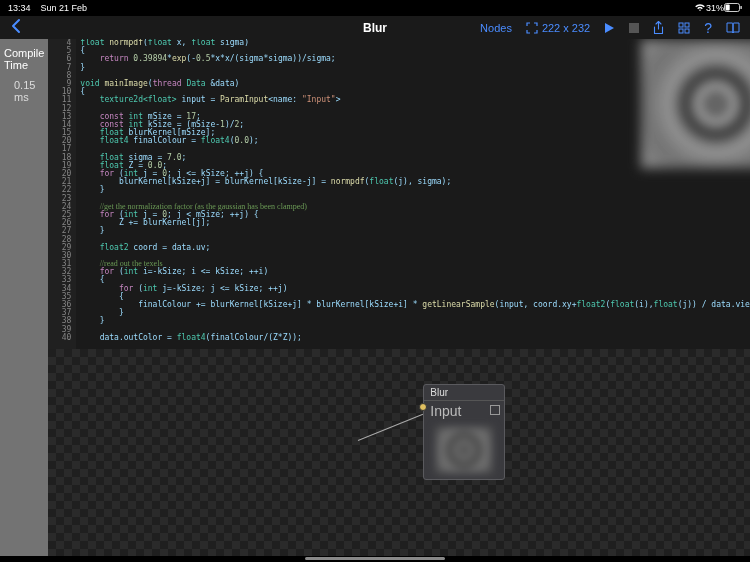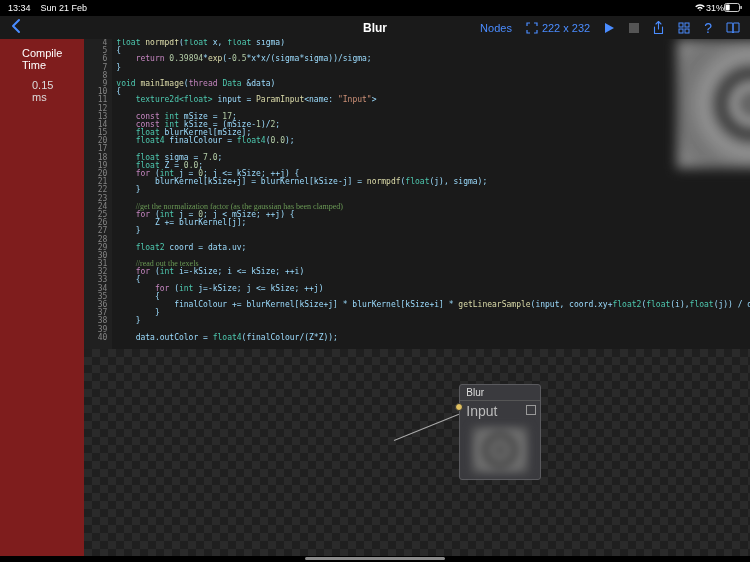--- a/index.html
+++ b/index.html
@@ -6,21 +6,21 @@
   html, body { width: 750px; height: 562px; background: #000; font-family: -apple-system, "Helvetica Neue", sans-serif; overflow: hidden; }
   .status-bar { height: 16px; background: #000; color: #fff; font-size: 9px; display: flex; align-items: center; padding: 0 8px; justify-content: space-between; }
   .status-right { display: flex; align-items: center; }
   .nav-bar { height: 23px; background: #1a1a1a; display: flex; align-items: center; padding: 0 10px; position: relative; }
   .nav-left { flex: 0 0 auto; }
   .nav-center { position: absolute; left: 0; right: 0; text-align: center; color: #fff; font-size: 12px; font-weight: 600; pointer-events: none; }
   .nav-right { margin-left: auto; display: flex; align-items: center; gap: 14px; color: #4a8cff; font-size: 11px; }
   .nav-right span, .nav-right svg { cursor: pointer; }
   .back-chevron { color: #4a8cff; font-size: 16px; font-weight: 600; }
   .main { display: flex; height: calc(100% - 16px - 23px - 6px); }
-  .sidebar { width: 138px; background: #7f1d1d; color: #fff; padding: 8px 22px; }
+  .sidebar { width: 138px; background: #737373; color: #fff; padding: 8px 4px; }
   .sidebar-title { font-size: 11px; font-weight: 400; margin-bottom: 8px; }
   .sidebar-value { font-size: 11px; padding-left: 10px; color: #ddd; }
   .content { flex: 1; display: flex; flex-direction: column; background: #1a1a1a; position: relative; }
   .code-area { flex: 0 0 310px; display: flex; font-family: "Menlo", "Consolas", monospace; font-size: 8px; line-height: 8.2px; overflow: hidden; position: relative; }
   .gutter { width: 28px; background: #202020; color: #858585; text-align: right; padding: 0 5px 0 0; }
   .gutter div { height: 8.2px; }
   .code-body { flex: 1; background: #1a1a1a; padding: 0 4px; white-space: pre; color: #9cdcfe; overflow: hidden; }
   .code-body div { height: 8.2px; }
   .kw { color: #c586c0; }
   .type { color: #4ec9b0; }

